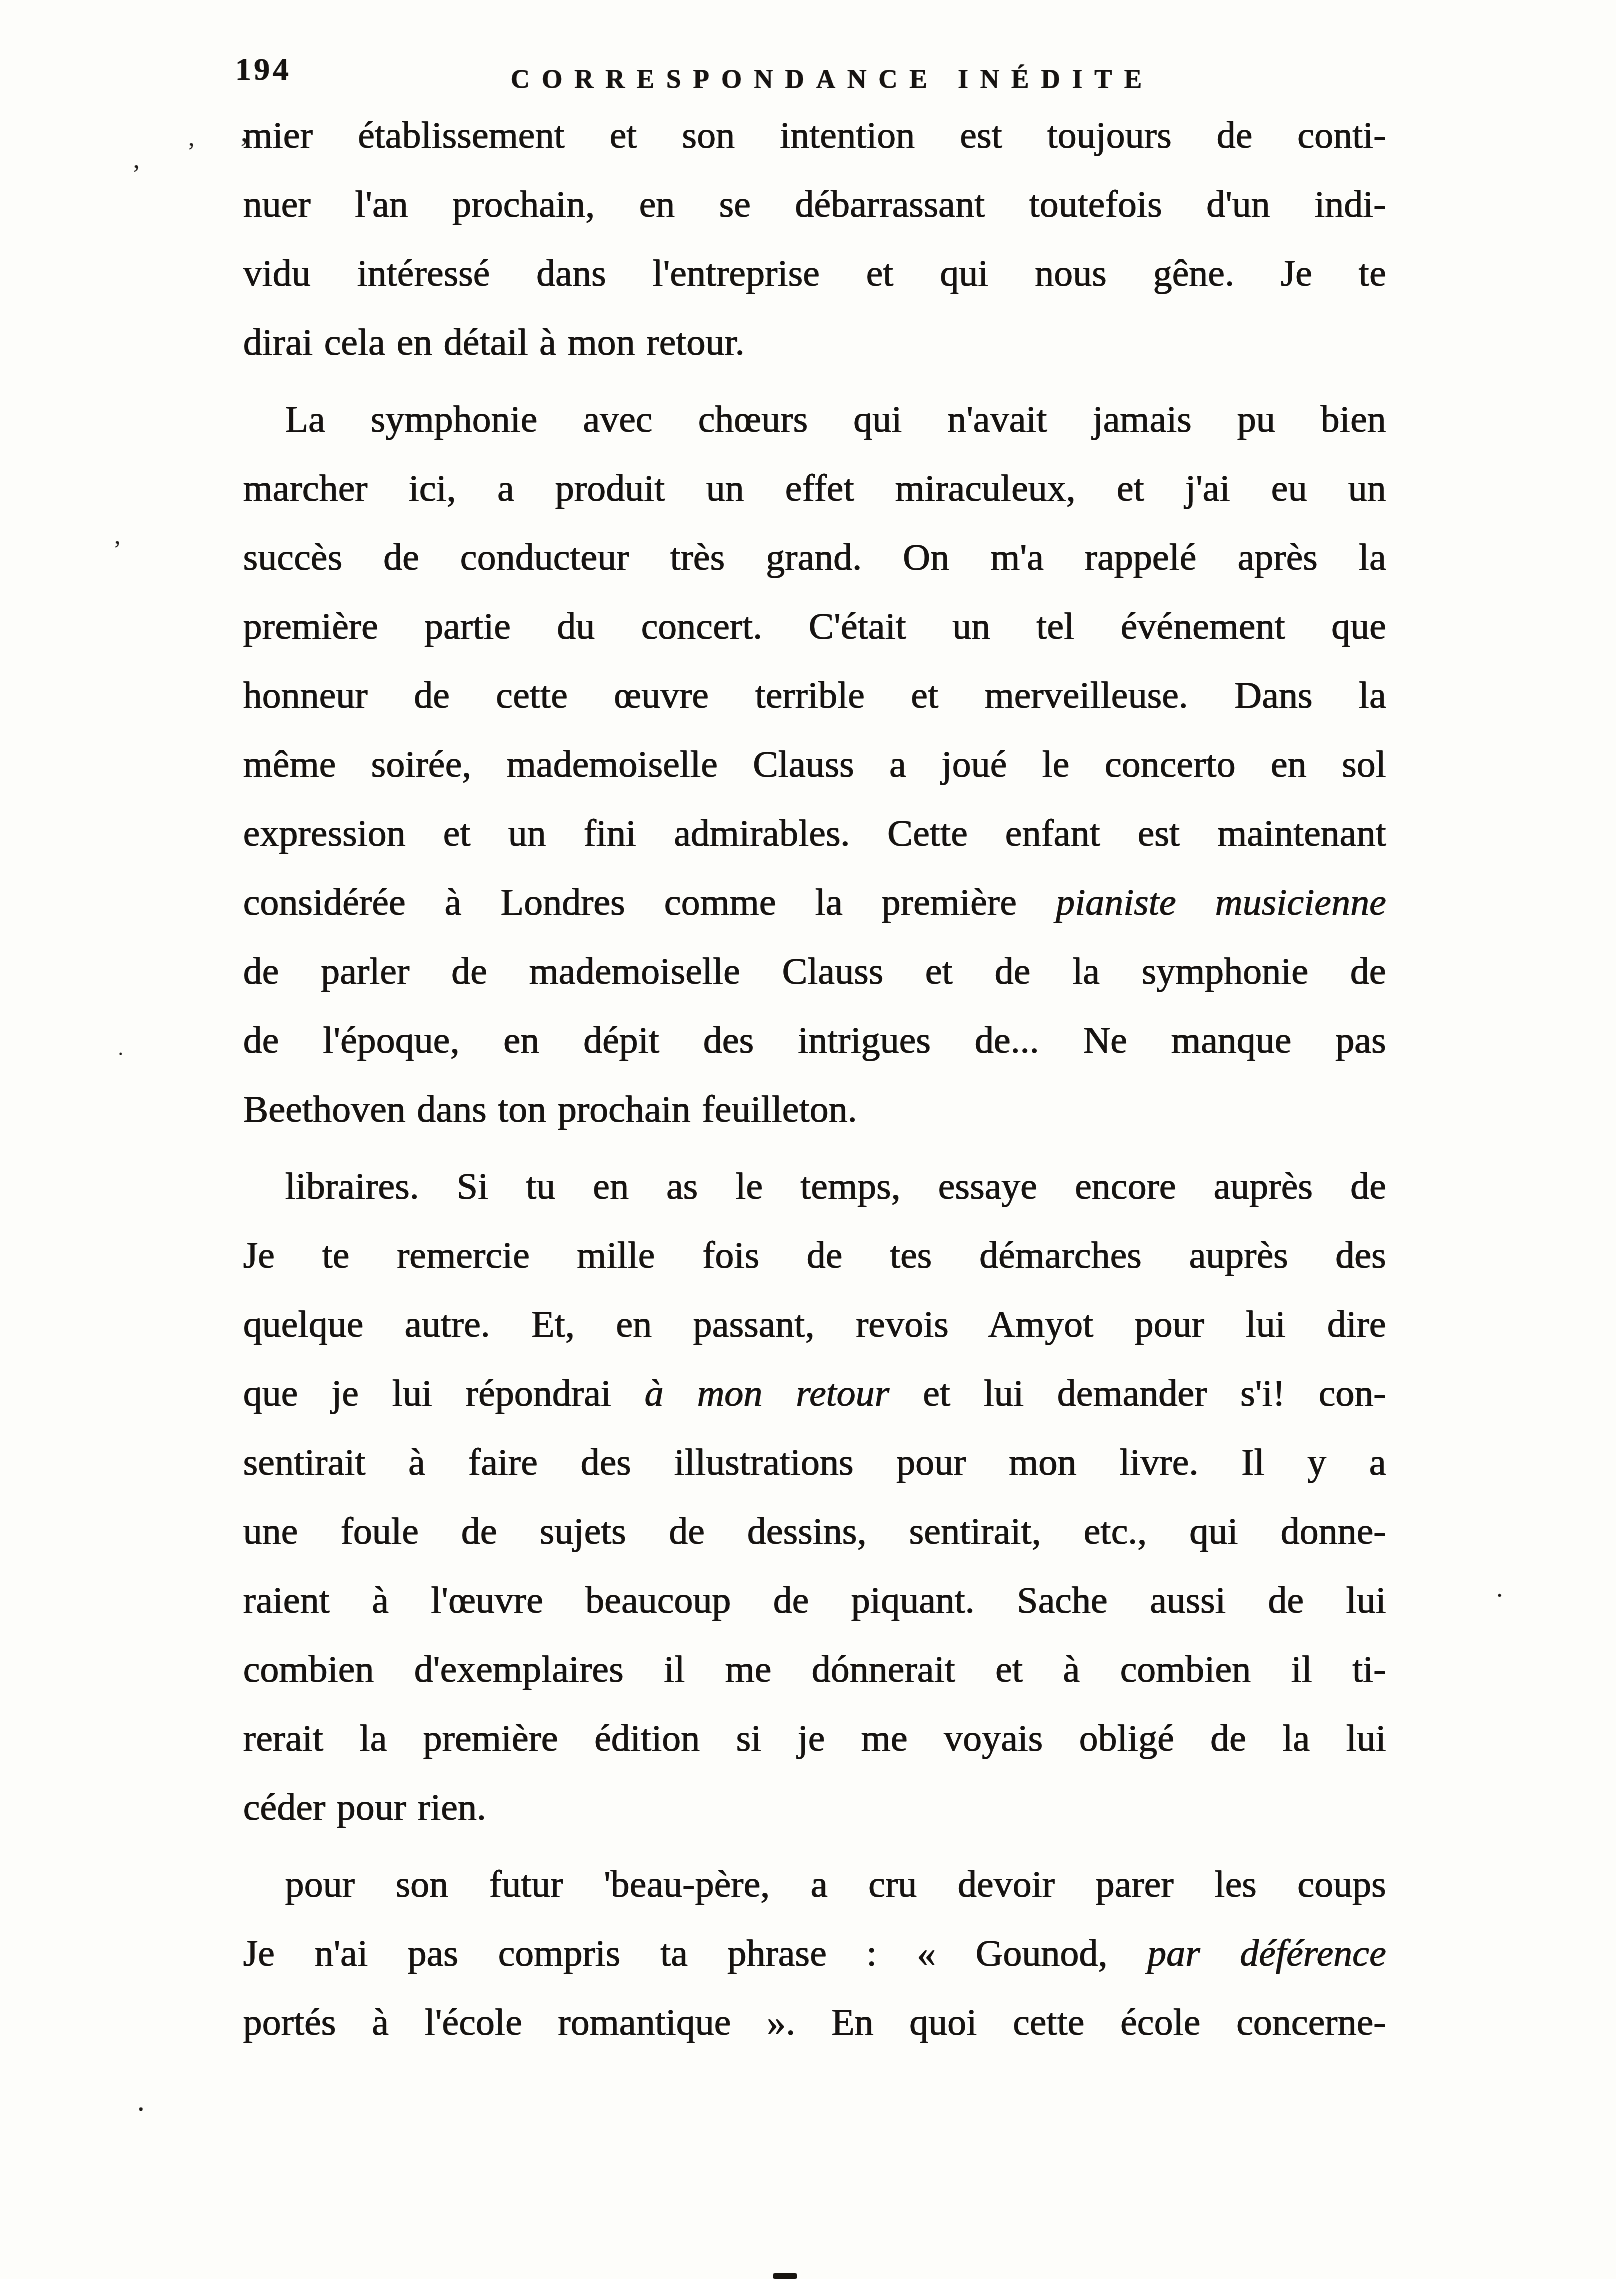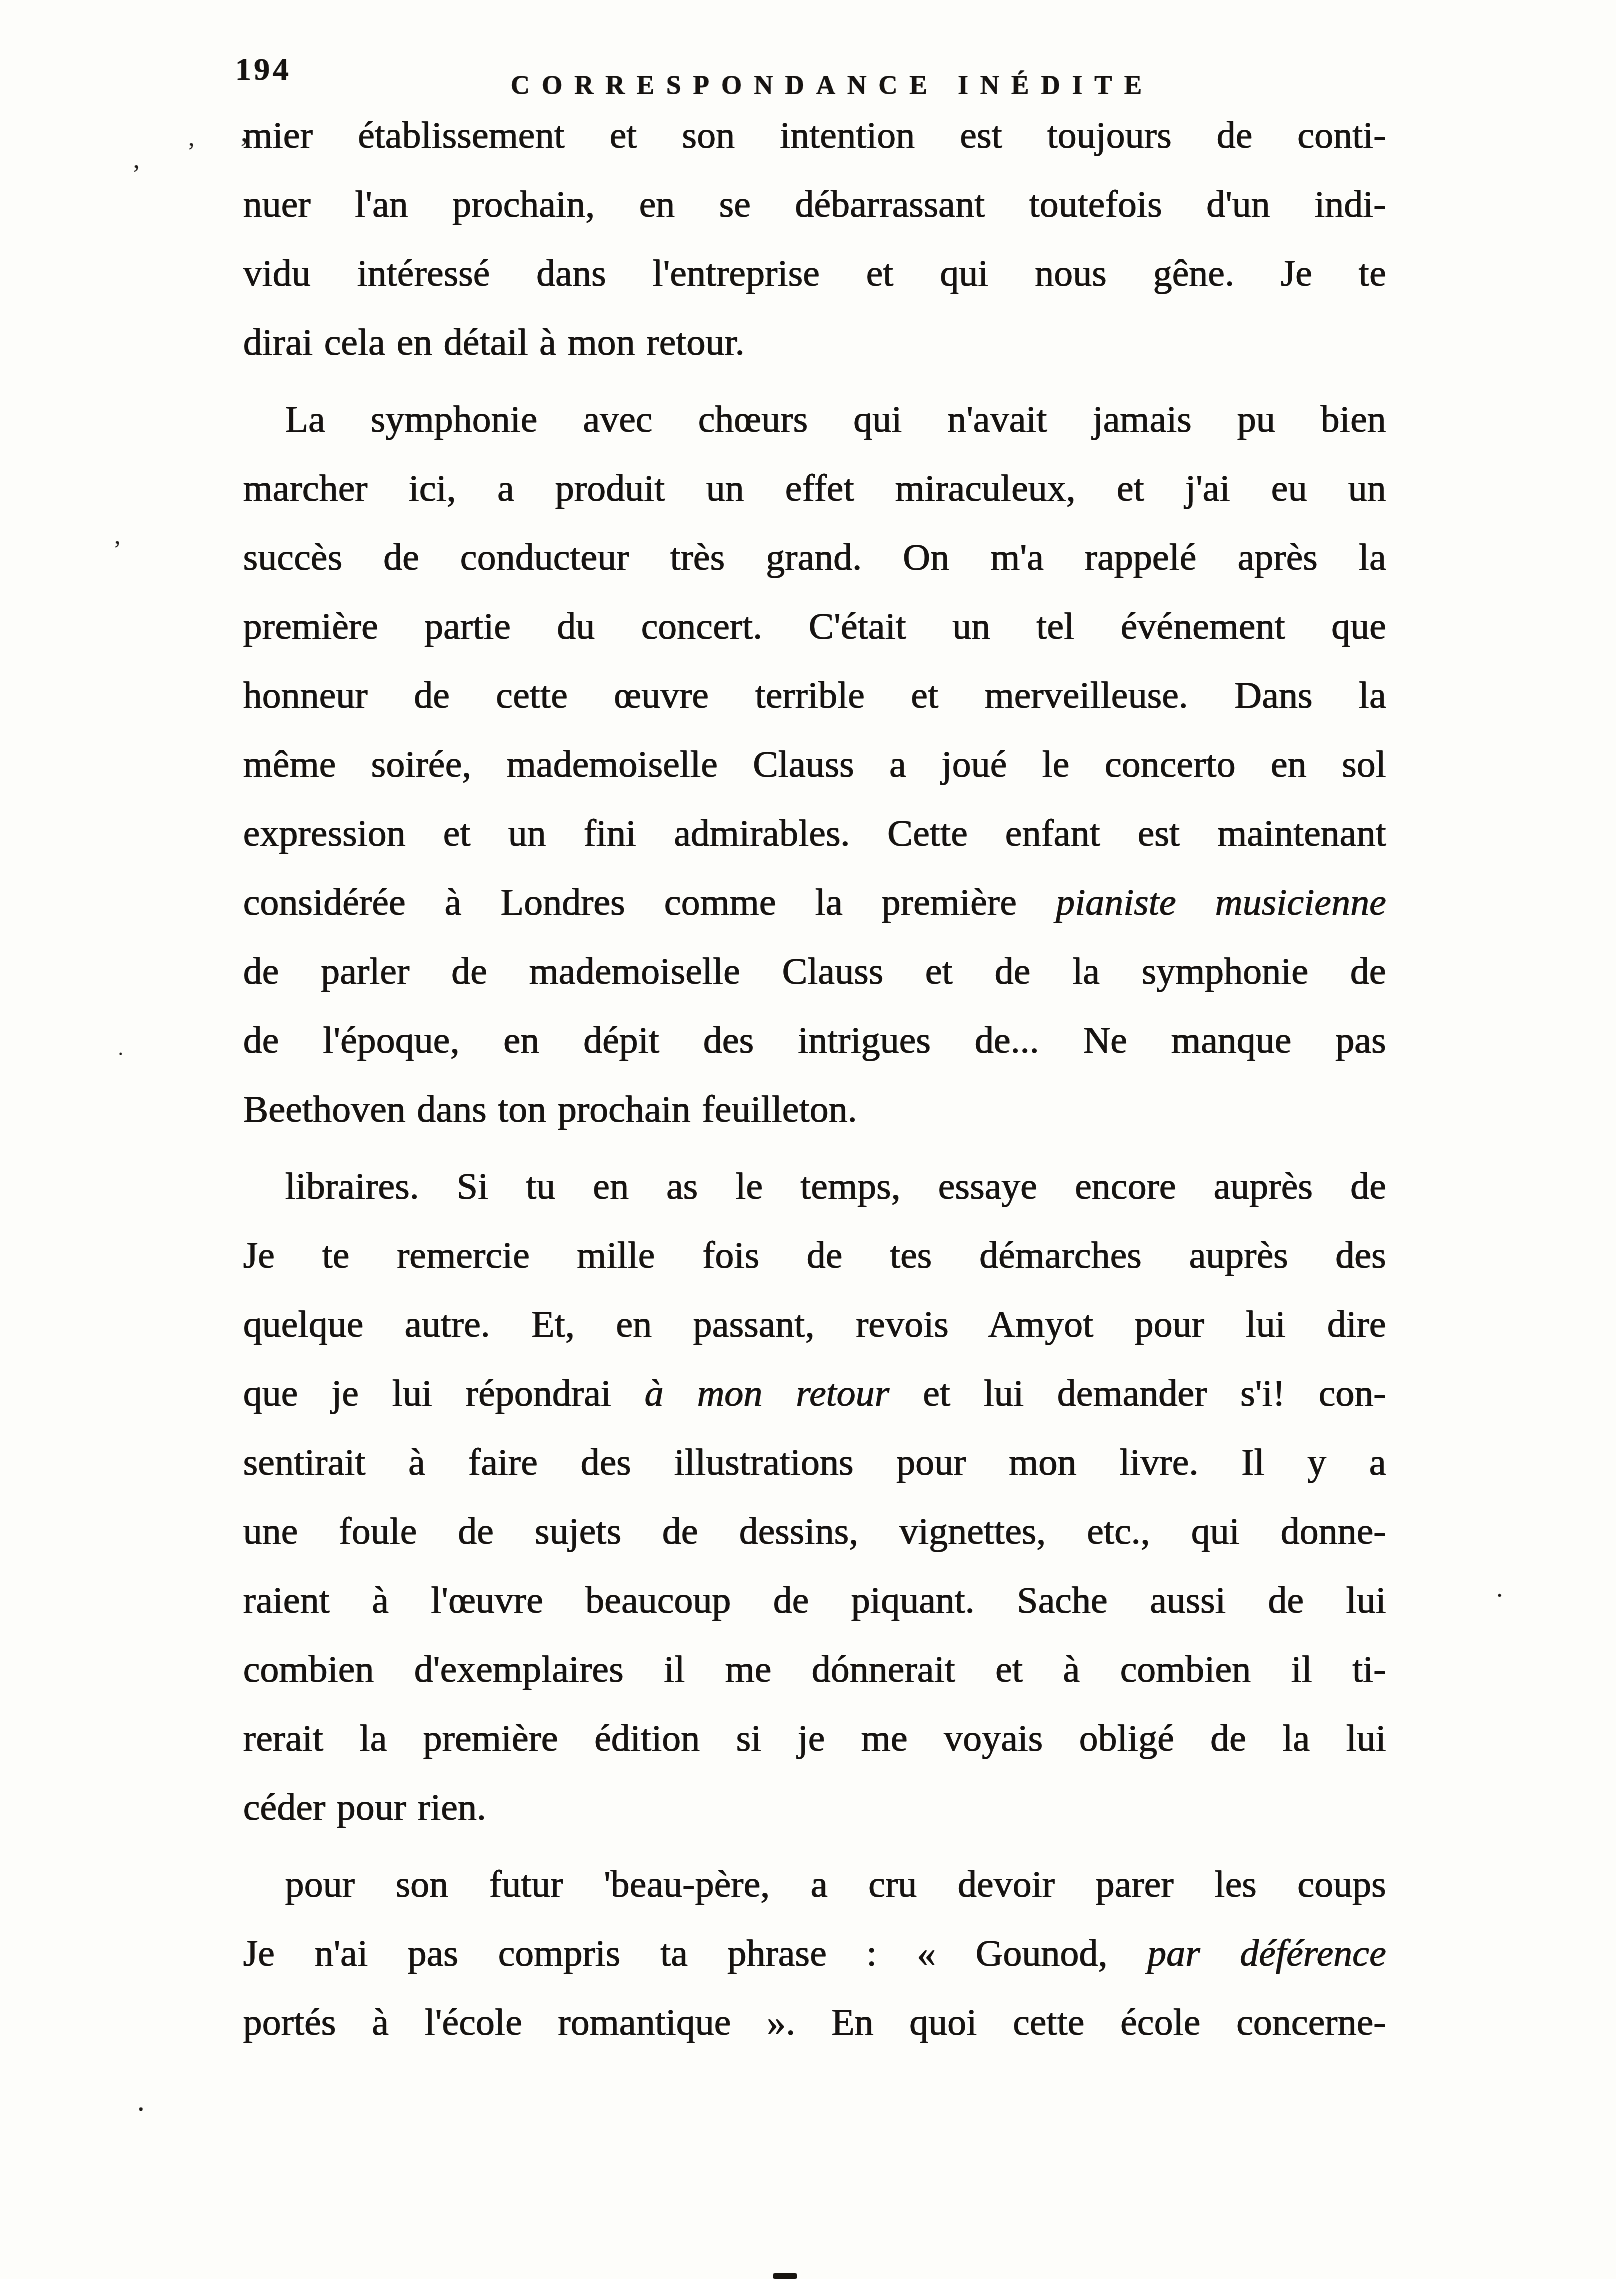--- a/index.html
+++ b/index.html
@@ -19,21 +19,21 @@
   .page-num{
     position:absolute;
     left:235px;top:51px;
     font-size:32px;
     font-weight:bold;
     letter-spacing:2.7px;
     text-shadow:0.4px 0 0 currentColor;
   }
   .header-title{
     position:absolute;
-    top:70px;left:50%;
+    top:64px;left:50%;
     transform:translateX(-50%);
     font-size:26.5px;
     font-weight:bold;
     letter-spacing:12px;
     white-space:nowrap;
     text-shadow:0.4px 0 0 currentColor;
   }
   .text-block{
     position:absolute;
     left:235px;top:93px;
@@ -97,21 +97,21 @@
         <div class="line"><span>de parler de mademoiselle Clauss et de la symphonie de</span></div>
         <div class="line"><span>de l'époque, en dépit des intrigues de... Ne manque pas</span></div>
         <div class="line last"><span>Beethoven dans ton prochain feuilleton.</span></div>
       </div>
       <div class="para indent">
         <div class="line"><span>libraires. Si tu en as le temps, essaye encore auprès de</span></div>
         <div class="line"><span>Je te remercie mille fois de tes démarches auprès des</span></div>
         <div class="line"><span>quelque autre. Et, en passant, revois Amyot pour lui dire</span></div>
         <div class="line"><span>que je lui répondrai </span><i>à mon retour</i><span> et lui demander s'i! con-</span></div>
         <div class="line"><span>sentirait à faire des illustrations pour mon livre. Il y a</span></div>
-        <div class="line"><span>une foule de sujets de dessins, vignettes, etc., qui donne-</span></div>
+        <div class="line"><span>une foule de sujets de dessins, sentirait, etc., qui donne-</span></div>
         <div class="line"><span>raient à l'œuvre beaucoup de piquant. Sache aussi de lui</span></div>
         <div class="line"><span>combien d'exemplaires il me dónnerait et à combien il ti-</span></div>
         <div class="line"><span>rerait la première édition si je me voyais obligé de la lui</span></div>
         <div class="line last"><span>céder pour rien.</span></div>
       </div>
       <div class="para indent">
         <div class="line"><span>pour son futur 'beau-père, a cru devoir parer les coups</span></div>
         <div class="line"><span>Je n'ai pas compris ta phrase : « Gounod, </span><i>par déférence</i></div>
         <div class="line"><span>portés à l'école romantique ». En quoi cette école  concerne-</span></div>
       </div>

